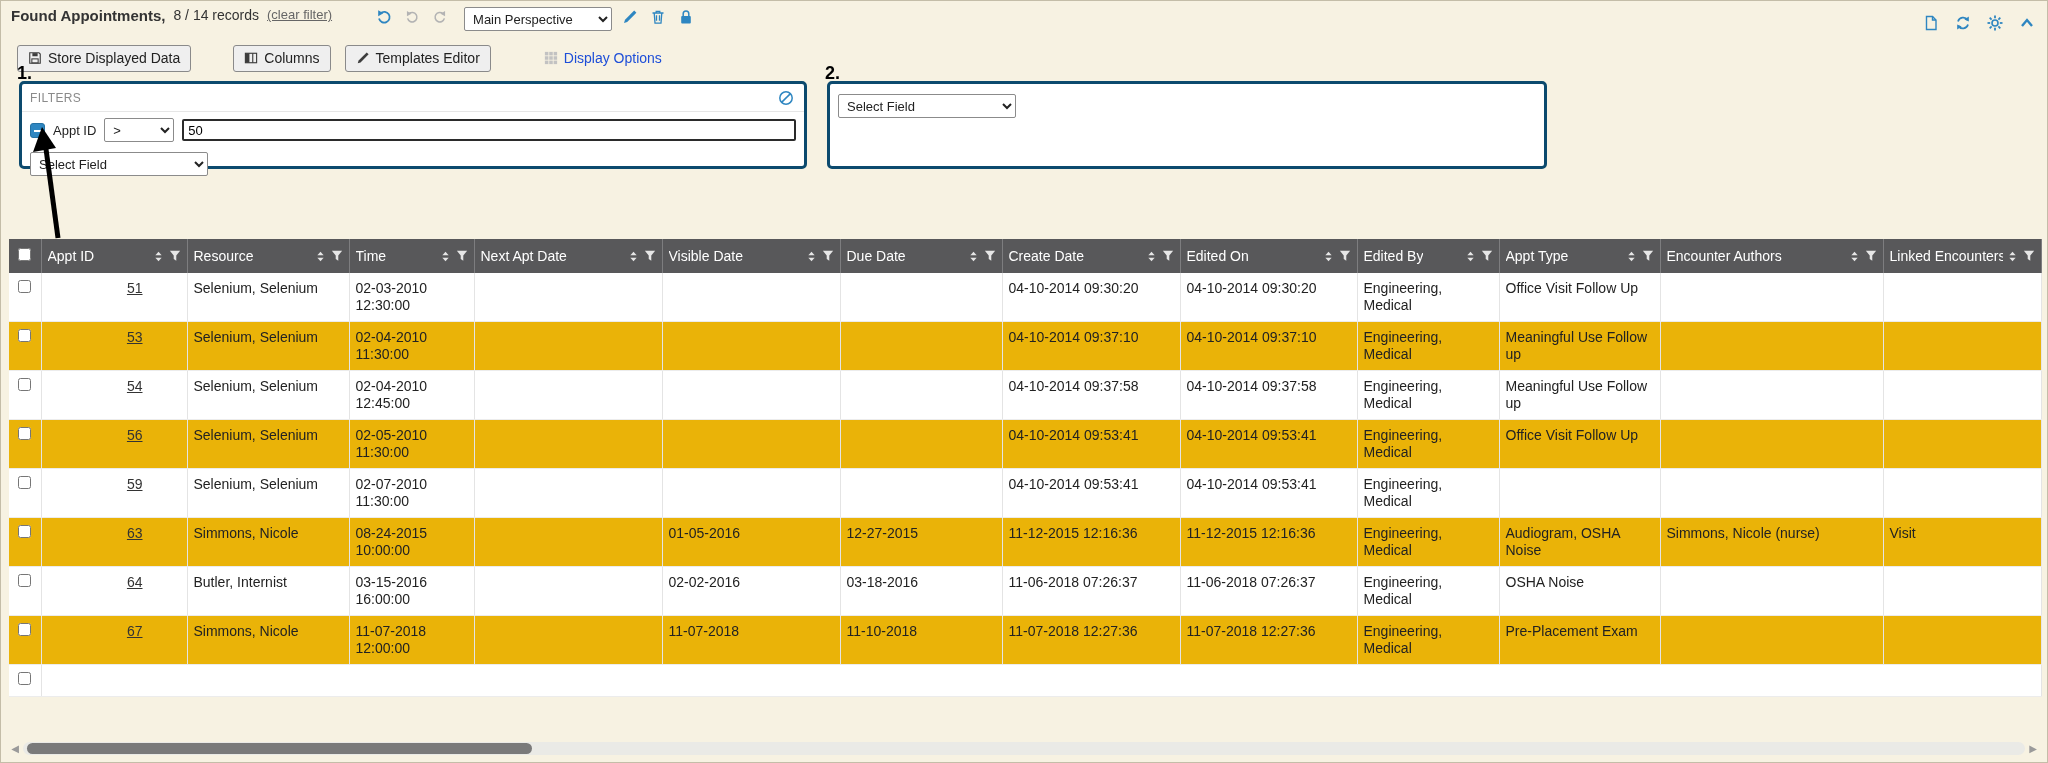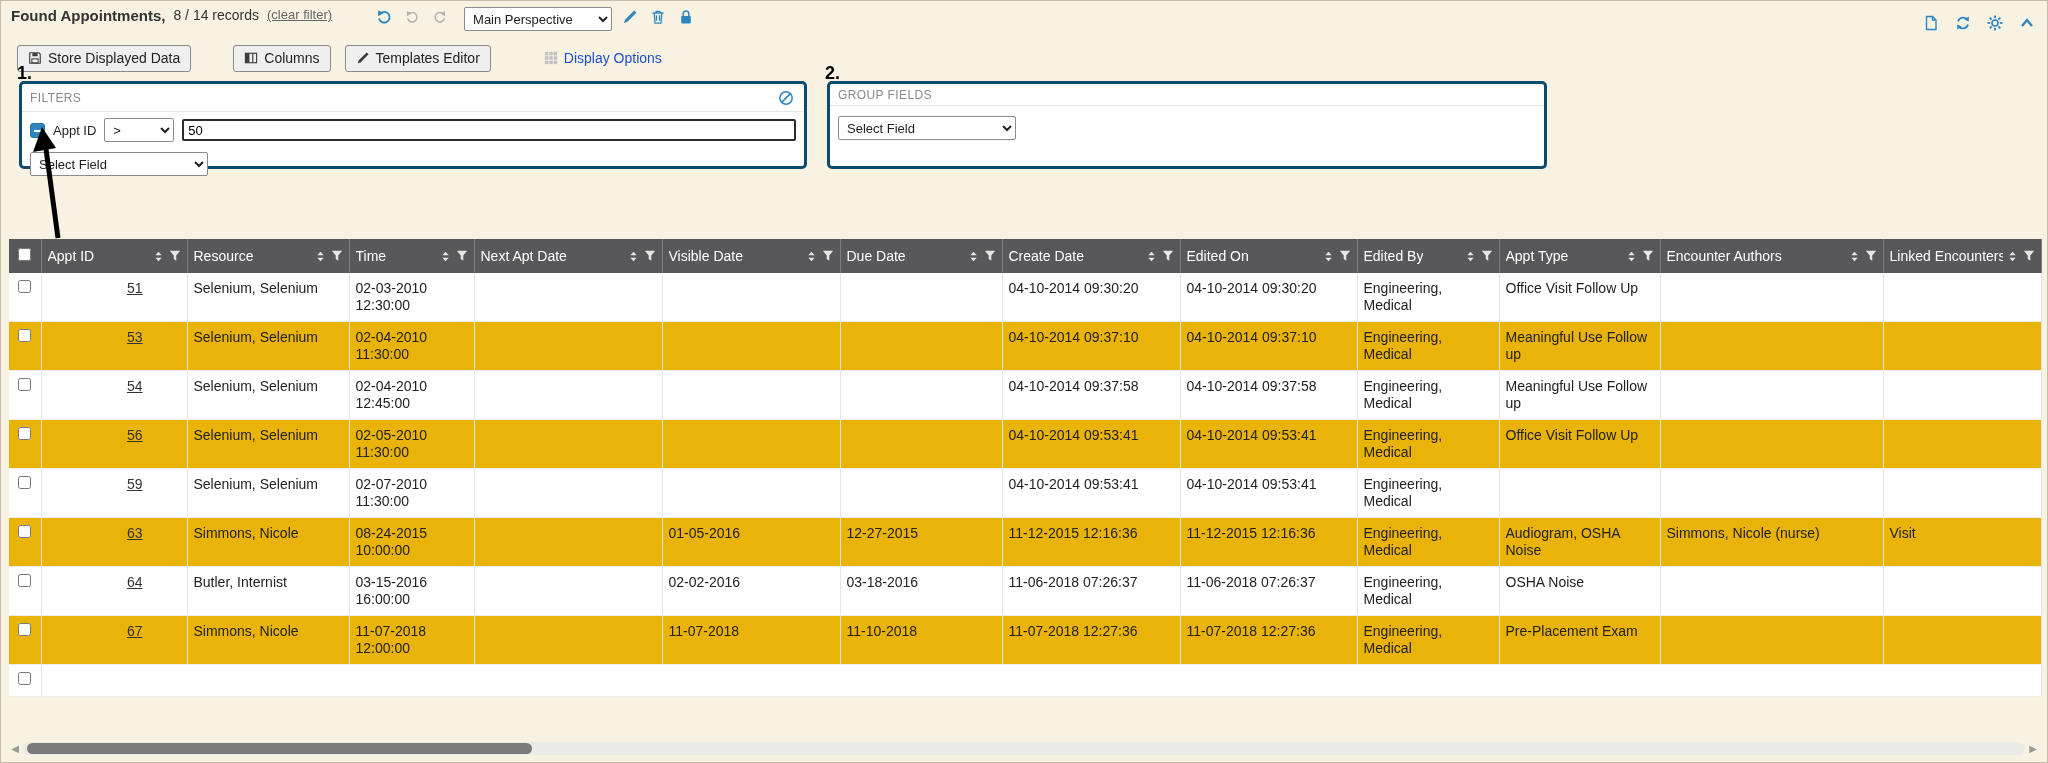--- a/index.html
+++ b/index.html
@@ -234,23 +234,20 @@
       <input class="filter-input" type="text" value="50" style="">
     </div>
     <div class="select-row">
       <select class="field-select">
         <option>Select Field</option>
       </select>
     </div>
   </div>
 
   <div class="panel group-panel">
-    <div class="panel-head">
-      <span class="panel-title">GROUP FIELDS</span>
-    </div>
     <div class="group-body">
       <select class="field-select">
         <option>Select Field</option>
       </select>
     </div>
   </div>
 
   <div class="table-wrap">
     <table>
       <colgroup>

